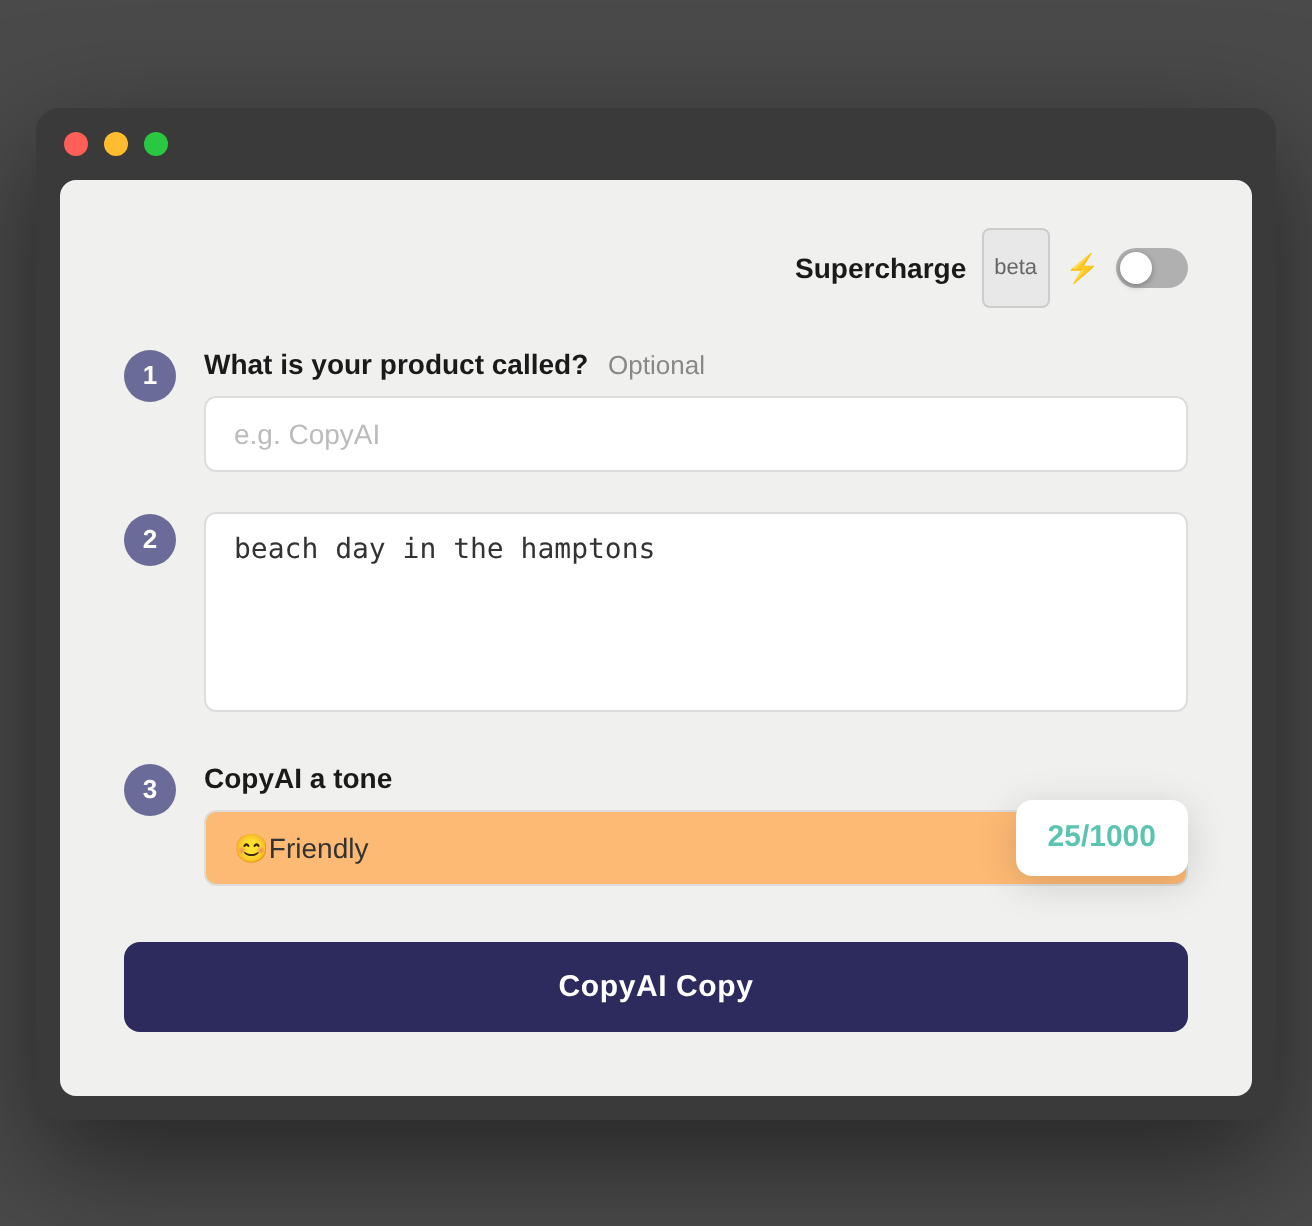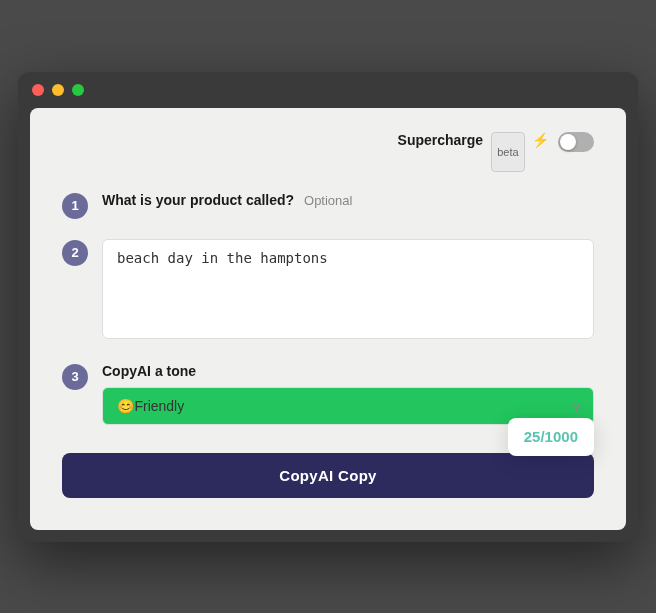--- a/index.html
+++ b/index.html
@@ -46,21 +46,21 @@
       margin: 0 12px 12px 12px;
       border-radius: 8px;
       padding: 24px 32px 32px 32px;
       position: relative;
     }
 
     
     .supercharge-row {
       display: flex;
       justify-content: flex-end;
-      align-items: flex-start;
+      align-items: center;
       margin-bottom: 20px;
       gap: 8px;
     }
 
     .supercharge-label {
       font-size: 14px;
       font-weight: 600;
       color: #1a1a1a;
     }
 
@@ -203,21 +203,21 @@
       position: relative;
       width: 100%;
     }
 
     .tone-select {
       width: 100%;
       padding: 10px 40px 10px 14px;
       border: 1.5px solid #ddd;
       border-radius: 6px;
       font-size: 14px;
-      background: #22c55e;
+      background: #fdba74;
       color: #333;
       outline: none;
       appearance: none;
       cursor: pointer;
     }
 
     .tone-select-chevron {
       position: absolute;
       right: 12px;
       top: 50%;
@@ -269,20 +269,21 @@
     </div>
 
     
     <div class="step">
       <div class="step-number">1</div>
       <div class="step-body">
         <div class="step-title">
           <span>What is your product called?</span>
           <span class="optional">Optional</span>
         </div>
+        <input class="step-input" type="text" placeholder="e.g. CopyAI" style="">
       </div>
     </div>
 
     
     <div class="step">
       <div class="step-number">2</div>
       <div class="step-body">
         <div class="textarea-wrapper">
           <textarea class="step-textarea" style="">beach day in the hamptons</textarea>
         </div>

